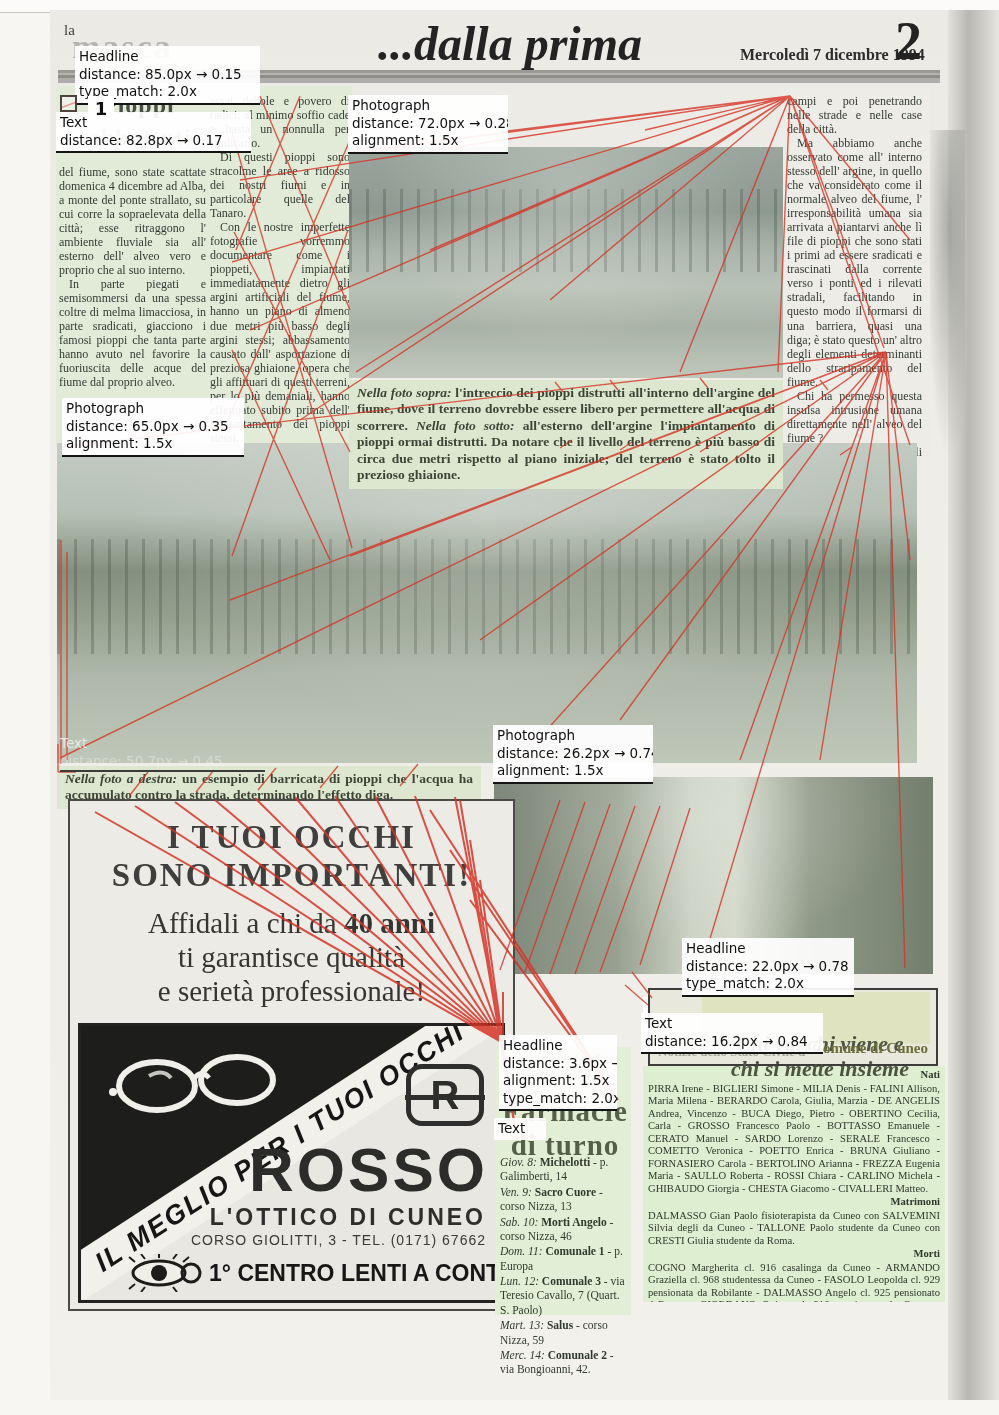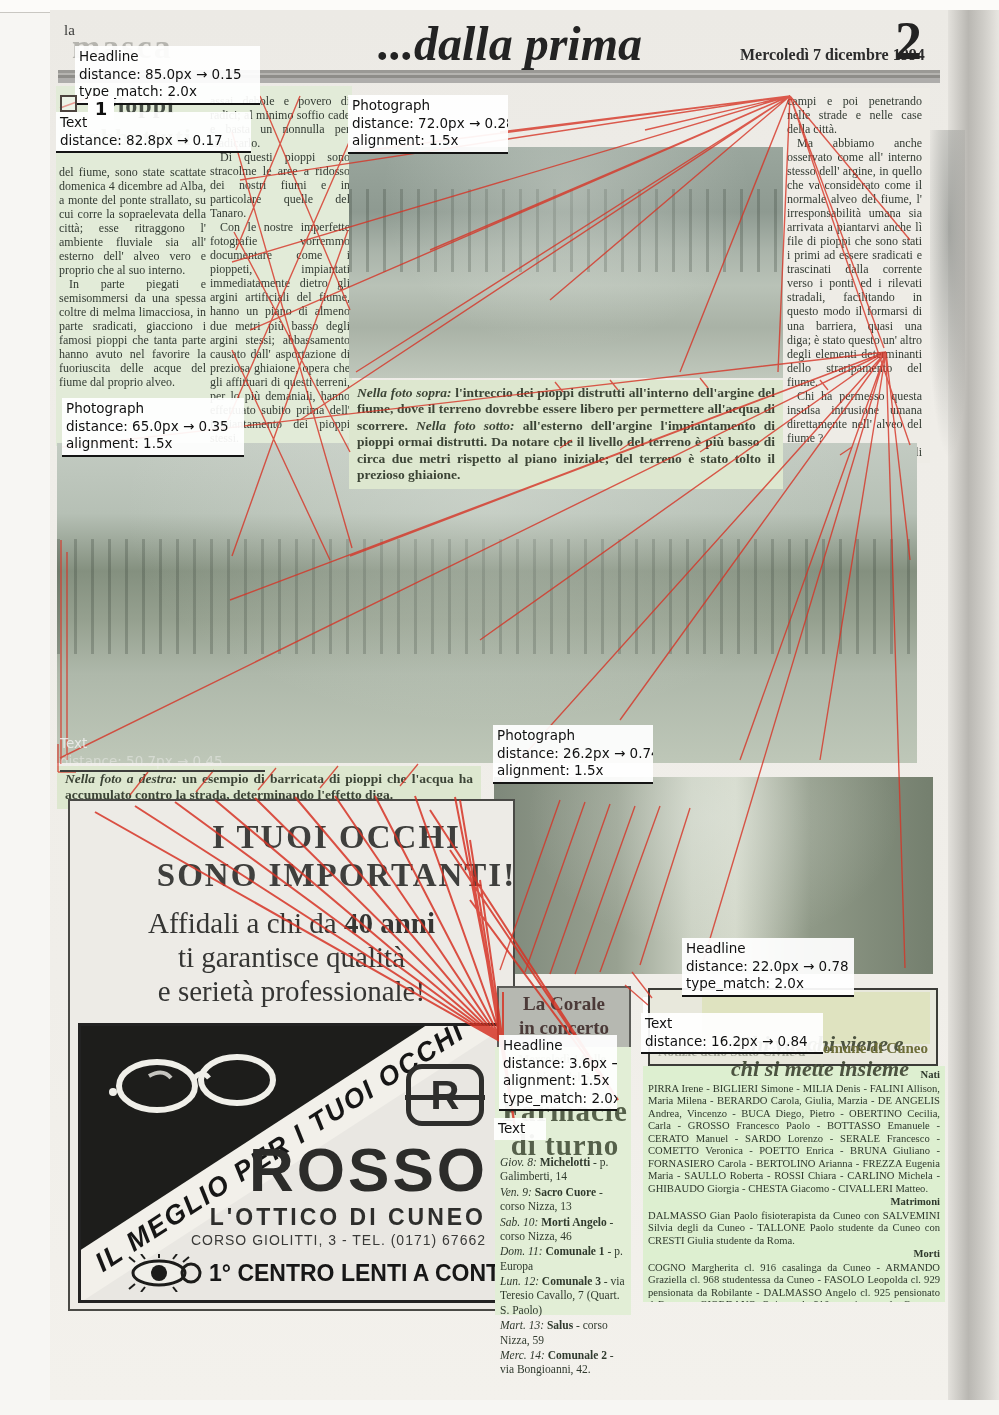--- a/index.html
+++ b/index.html
@@ -46,21 +46,21 @@
 
   
   .caption{position:absolute;background:#dde7cf;color:#3c4436;font-size:13.5px;font-weight:bold;
       line-height:1.22;text-align:justify;padding:5px 8px;}
   .caption .lead{font-style:italic;}
 
   
   .ad-box{position:absolute;left:68px;top:799px;width:443px;height:508px;background:#edebe6;
       border:2px solid #4a4a46;}
   .ad-h1{position:absolute;left:0;width:100%;text-align:center;font-weight:bold;color:#3f3f3d;
-      letter-spacing:2px;font-size:33px;padding-left:45px;}
+      letter-spacing:2px;font-size:33px;}
   .ad-sub{position:absolute;left:0;width:100%;text-align:center;color:#353533;font-size:29px;}
   .ad-inner{position:absolute;left:8px;top:222px;width:421px;height:274px;border:3px solid #222;
       background:#e9e7e2;overflow:hidden;}
   .ad-tri{position:absolute;left:0;top:0;width:100%;height:100%;
       background:linear-gradient(322deg,rgba(0,0,0,0) 0 55%,#1d1d1b 55.5% 100%);}
   .ad-band{position:absolute;left:-30px;top:208px;width:520px;height:44px;background:#f2f0ea;
       transform:rotate(-33deg);transform-origin:60px 20px;
       display:flex;align-items:center;justify-content:center;}
   .ad-band span{font-family:"Liberation Sans",sans-serif;font-weight:bold;font-style:italic;
       font-size:27px;color:#161616;letter-spacing:2px;white-space:nowrap;}
@@ -208,24 +208,20 @@
           <line x1="10" y1="30" x2="4" y2="35"></line>
             <line x1="20" y1="33" x2="16" y2="38"></line>
             <line x1="48" y1="33" x2="52" y2="38"></line>
         </g>
         <circle cx="66" cy="19" r="9" fill="none" stroke="#1c1c1a" stroke-width="3"></circle>
       </svg>
       <div class="ad-foot">1° CENTRO LENTI A CONTATTO</div>
     </div>
   </div>
 
-  <div class="corale-box">
-    <span>La Corale</span><br>
-    <span>in concerto</span>
-  </div>
   <div class="green-col"></div>
   <div class="corale-frag">
     <span>Mercoledì 14 alle</span><br>
     <span>chiesa del S.</span><br>
     <span>di</span>
   </div>
   <div class="farm-title" style="top:1095px;">Farmacie</div>
   <div class="farm-title" style="top:1129px;">di turno</div>
   <div class="farm-list">
     <div><span class="it">Giov. 8:</span> <b>Michelotti</b><span> - p. Galimberti, 14</span></div>

